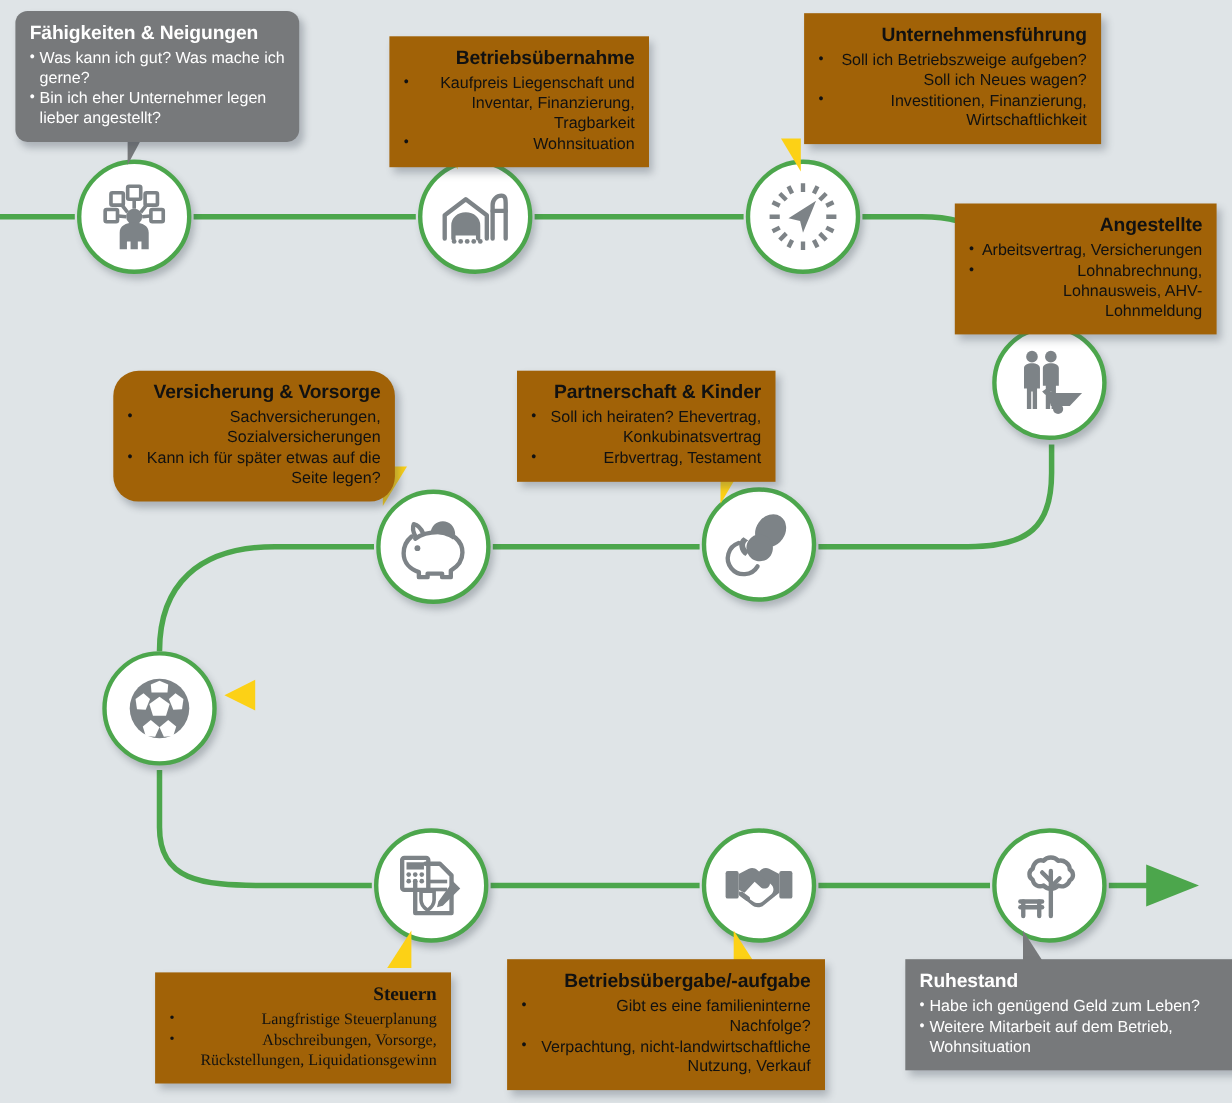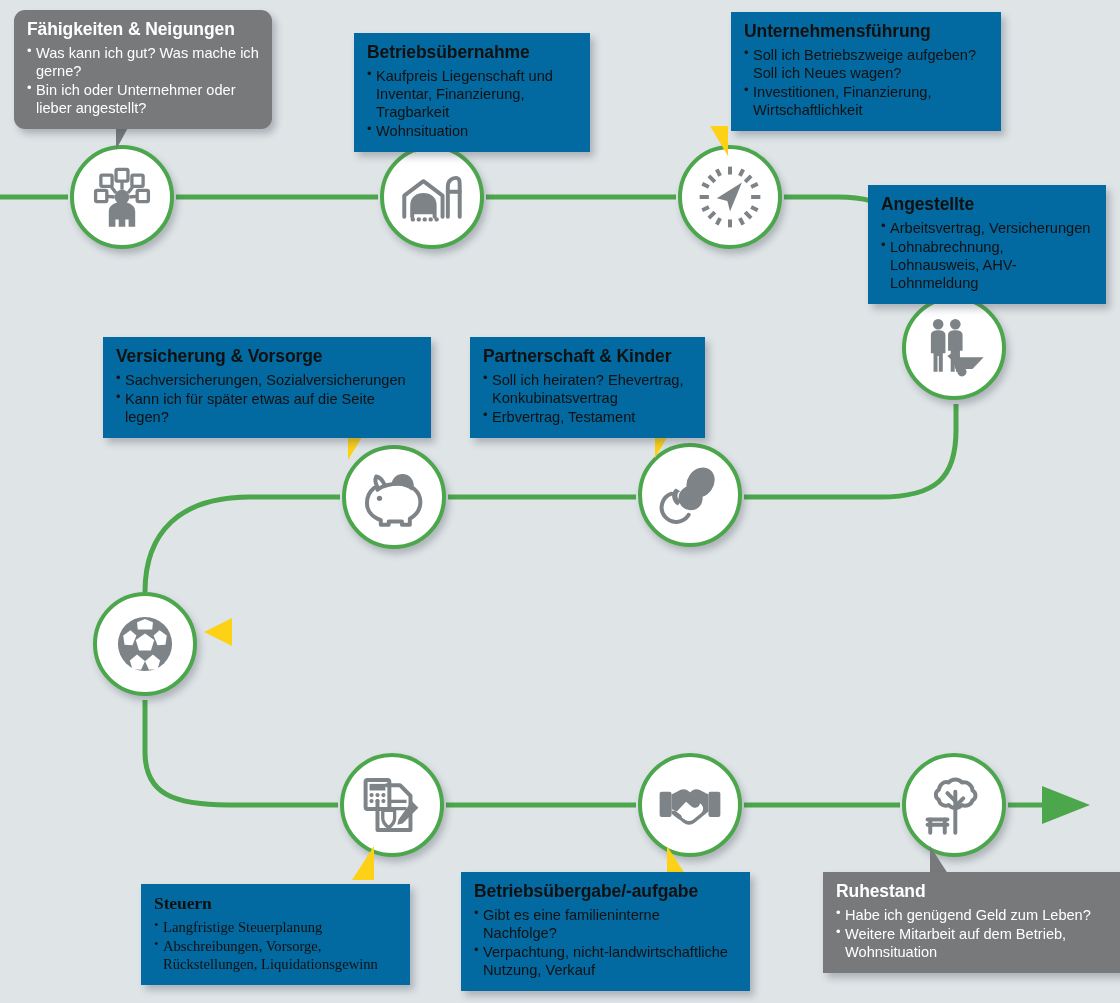--- a/index.html
+++ b/index.html
@@ -32,21 +32,21 @@
   .ico-s{stroke:#7d8387;fill:none;stroke-width:6;stroke-linejoin:round;stroke-linecap:round;}
 
   
   .box{
     position:absolute;
     box-sizing:border-box;
     padding:9px 13px 11px 13px;
     box-shadow:4px 5px 7px rgba(70,80,90,.33);
     z-index:8;
   }
-  .box.yellow{background:#0369a1;color:#111;}
+  .box.yellow{background:#a16207;color:#111;text-align:right;}
   .box.gray{background:#77797b;color:#fff;}
   .box h3{
     margin:0 0 4px 0;
     font-size:17.5px;
     font-weight:bold;
     letter-spacing:-0.1px;
     line-height:1.18;
   }
   .box ul{margin:0;padding:0;list-style:none;}
   .box li{
@@ -260,21 +260,21 @@
         <line x1="36" y1="72" x2="36" y2="92"></line>
       </g>
     </svg>
   </div>
 
   <div class="tail" style="left:116px;top:120px;border-left:16px solid #77797b;border-right:0;border-bottom:30px solid transparent;"></div>
   <div class="box gray" style="left:14px;top:10px;width:258px;border-radius:11px;">
     <h3>Fähigkeiten &amp; Neigungen</h3>
     <ul>
       <li>Was kann ich gut? Was mache ich gerne?</li>
-      <li>Bin ich oder Unternehmer oder lieber angestellt?</li>
+      <li>Bin ich eher Unternehmer legen lieber angestellt?</li>
     </ul>
   </div>
 
   <div class="tail" style="left:398px;top:120px;border-right:18px solid #fcd116;border-left:0;border-bottom:34px solid transparent;"></div>
   <div class="box yellow" style="left:354px;top:33px;width:236px;">
     <h3>Betriebsübernahme</h3>
     <ul>
       <li>Kaufpreis Liegenschaft und Inventar, Finanzierung, Tragbarkeit</li>
       <li>Wohnsituation</li>
     </ul>
@@ -292,21 +292,21 @@
   <div class="tail" style="left:933px;top:272px;border-left:18px solid #fcd116;border-right:0;border-bottom:30px solid transparent;"></div>
   <div class="box yellow" style="left:868px;top:185px;width:238px;">
     <h3>Angestellte</h3>
     <ul>
       <li>Arbeitsvertrag, Versicherungen</li>
       <li>Lohnabrechnung, Lohnausweis, AHV-Lohnmeldung</li>
     </ul>
   </div>
 
   <div class="tail" style="left:348px;top:424px;border-left:22px solid #fcd116;border-right:0;border-bottom:36px solid transparent;"></div>
-  <div class="box yellow" style="left:103px;top:337px;width:328px;">
+  <div class="box yellow" style="left:103px;top:337px;width:256px;border-radius:23px;">
     <h3>Versicherung &amp; Vorsorge</h3>
     <ul>
       <li>Sachversicherungen, Sozialversicherungen</li>
       <li>Kann ich für später etwas auf die Seite legen?</li>
     </ul>
   </div>
 
   <div class="tail" style="left:655px;top:424px;border-left:20px solid #fcd116;border-right:0;border-bottom:34px solid transparent;"></div>
   <div class="box yellow" style="left:470px;top:337px;width:235px;">
     <h3>Partnerschaft &amp; Kinder</h3>

